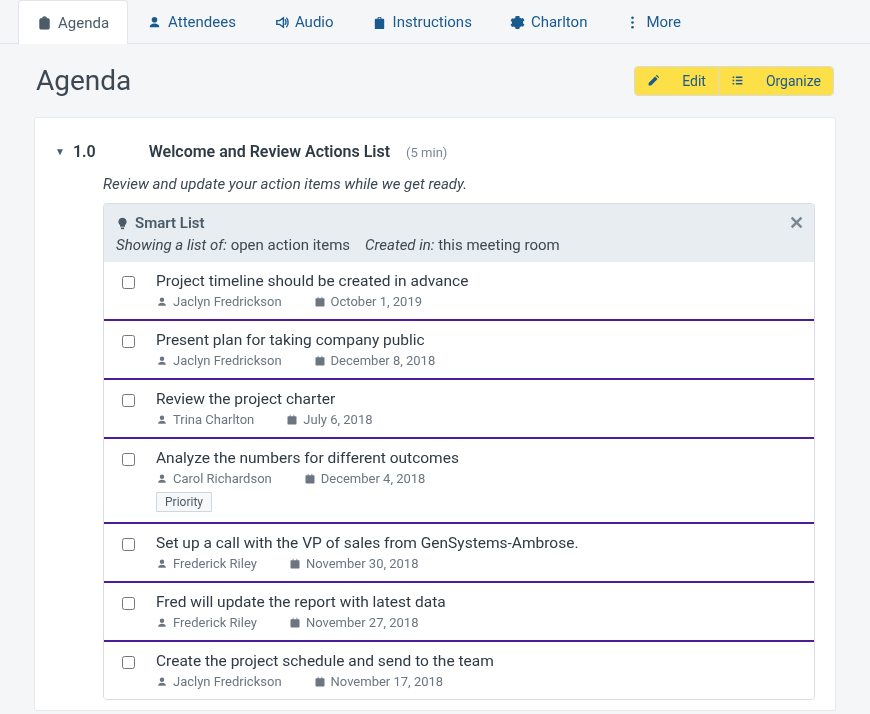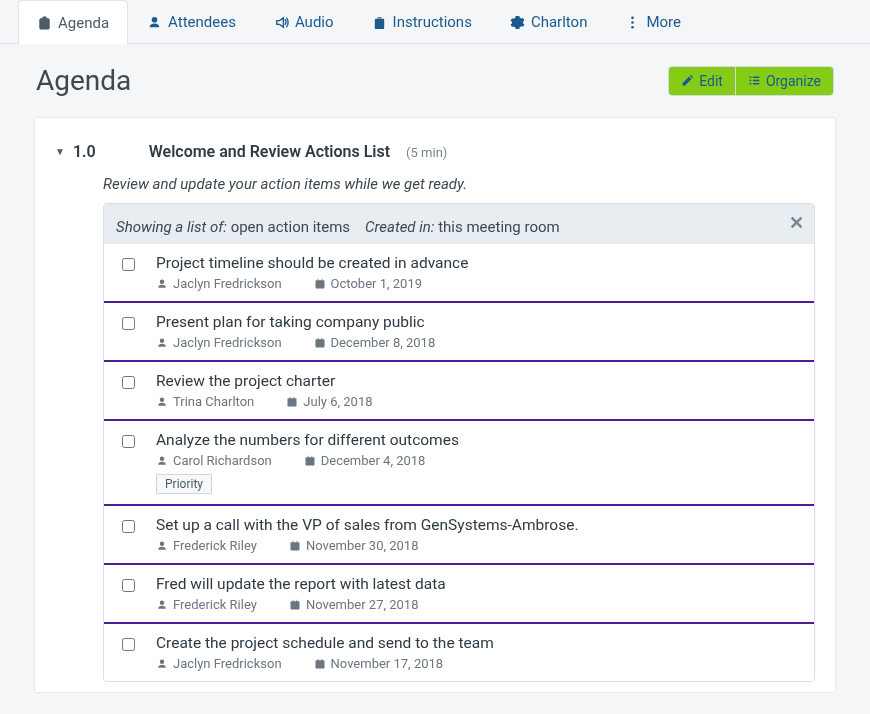--- a/index.html
+++ b/index.html
@@ -61,24 +61,24 @@
   .btn-group {
     display: inline-flex;
     border: 1px solid #d6dbe0;
     border-radius: 4px;
     overflow: hidden;
     background:#fff;
   }
   .btn {
     display: inline-flex;
     align-items: center;
-    gap: 5px;
+    gap: 22px;
     padding: 6px 12px;
     color: #1b5a8f;
-    background: #84cc16;
+    background: #fde047;
     cursor: pointer;
     font-size: 14px;
   }
   .btn + .btn { border-left: 1px solid #d6dbe0; }
   .btn svg { width: 13px; height: 13px; }
 
   
   .card {
     background: #fff;
     margin: 10px 34px 0 34px;
@@ -283,20 +283,26 @@
       <span class="caret">▼</span>
       <span class="num">1.0</span>
       <span class="item-title">Welcome and Review Actions List</span>
       <span class="dur">(5 min)</span>
     </div>
 
     <div class="desc">Review and update your action items while we get ready.</div>
 
     <div class="smart-panel">
       <div class="smart-header">
+        <div class="smart-title-row">
+          <svg class="lightbulb" viewBox="0 0 16 16" fill="#4b5b68">
+              <use href="#i-bulb"></use>
+            </svg>
+          <span>Smart List</span>
+        </div>
         <div class="smart-sub">
           <span class="lbl">Showing a list of:</span>
           <span>open action items</span>
           &nbsp;&nbsp;
           <span class="lbl">Created in:</span>
           <span>this meeting room</span>
         </div>
         <div class="smart-close">
           <span>✕</span>
         </div>

